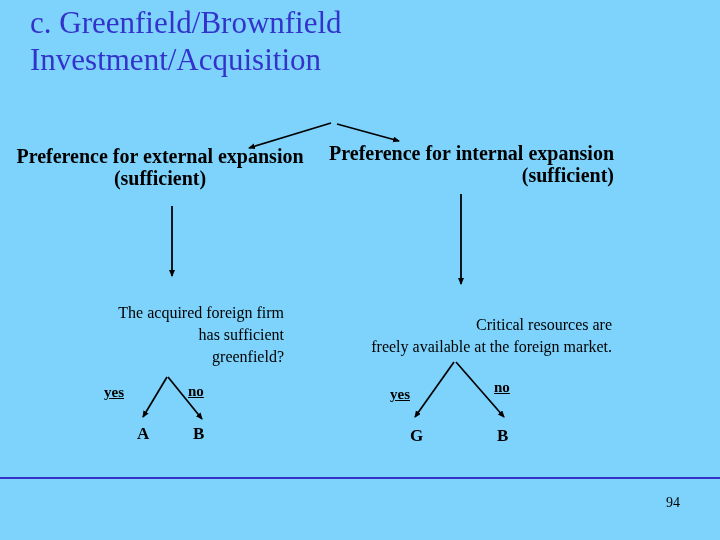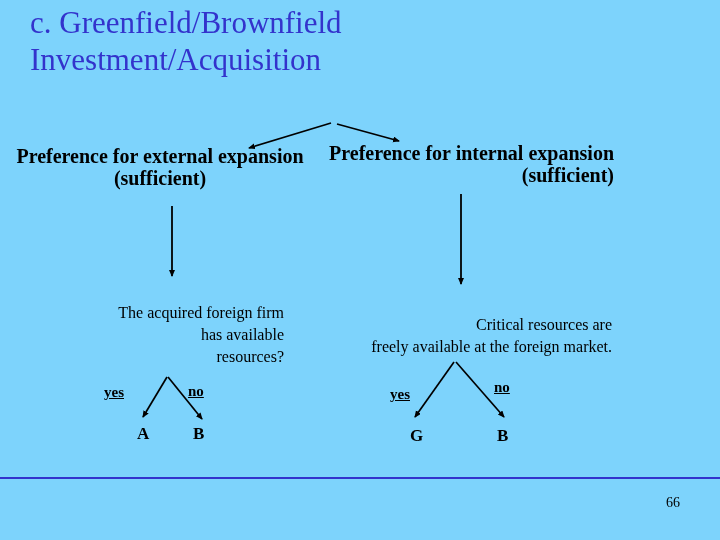--- a/index.html
+++ b/index.html
@@ -65,34 +65,34 @@
     <div>Preference for external expansion</div>
     <div>(sufficient)</div>
   </div>
   <div class="branch-header right abs">
     <div>Preference for internal expansion</div>
     <div>(sufficient)</div>
   </div>
 
   <div class="question left abs">
     <div>The acquired foreign firm</div>
-    <div>has available</div>
-    <div>resources?</div>
+    <div>has sufficient</div>
+    <div>greenfield?</div>
   </div>
   <div class="question right abs">
     <div>Critical resources are</div>
     <div>freely available at the foreign market.</div>
   </div>
 
   <div class="yn abs" style="left:104px;top:384px;">yes</div>
   <div class="yn abs" style="left:188px;top:383px;">no</div>
   <div class="outcome abs" style="left:137px;top:424px;">A</div>
   <div class="outcome abs" style="left:193px;top:424px;">B</div>
 
   <div class="yn abs" style="left:390px;top:386px;">yes</div>
   <div class="yn abs" style="left:494px;top:379px;">no</div>
   <div class="outcome abs" style="left:410px;top:426px;">G</div>
   <div class="outcome abs" style="left:497px;top:426px;">B</div>
 
   <div class="footer-rule abs"></div>
-  <div class="page-number abs">66</div>
+  <div class="page-number abs">94</div>
 
 </div>
 
 </body></html>

